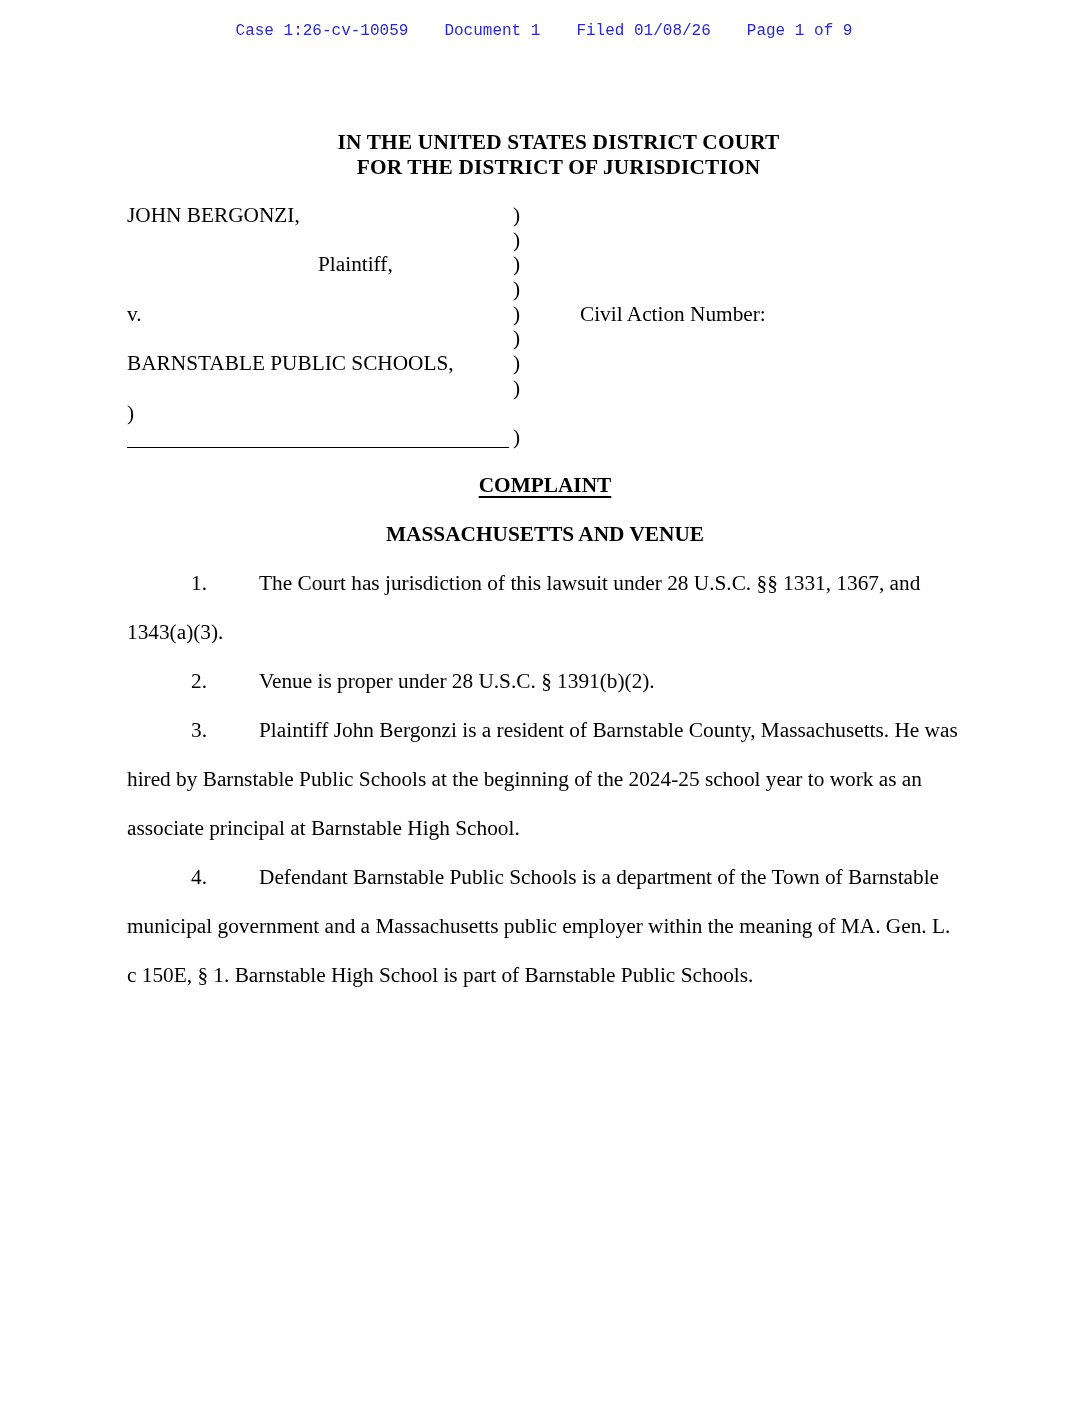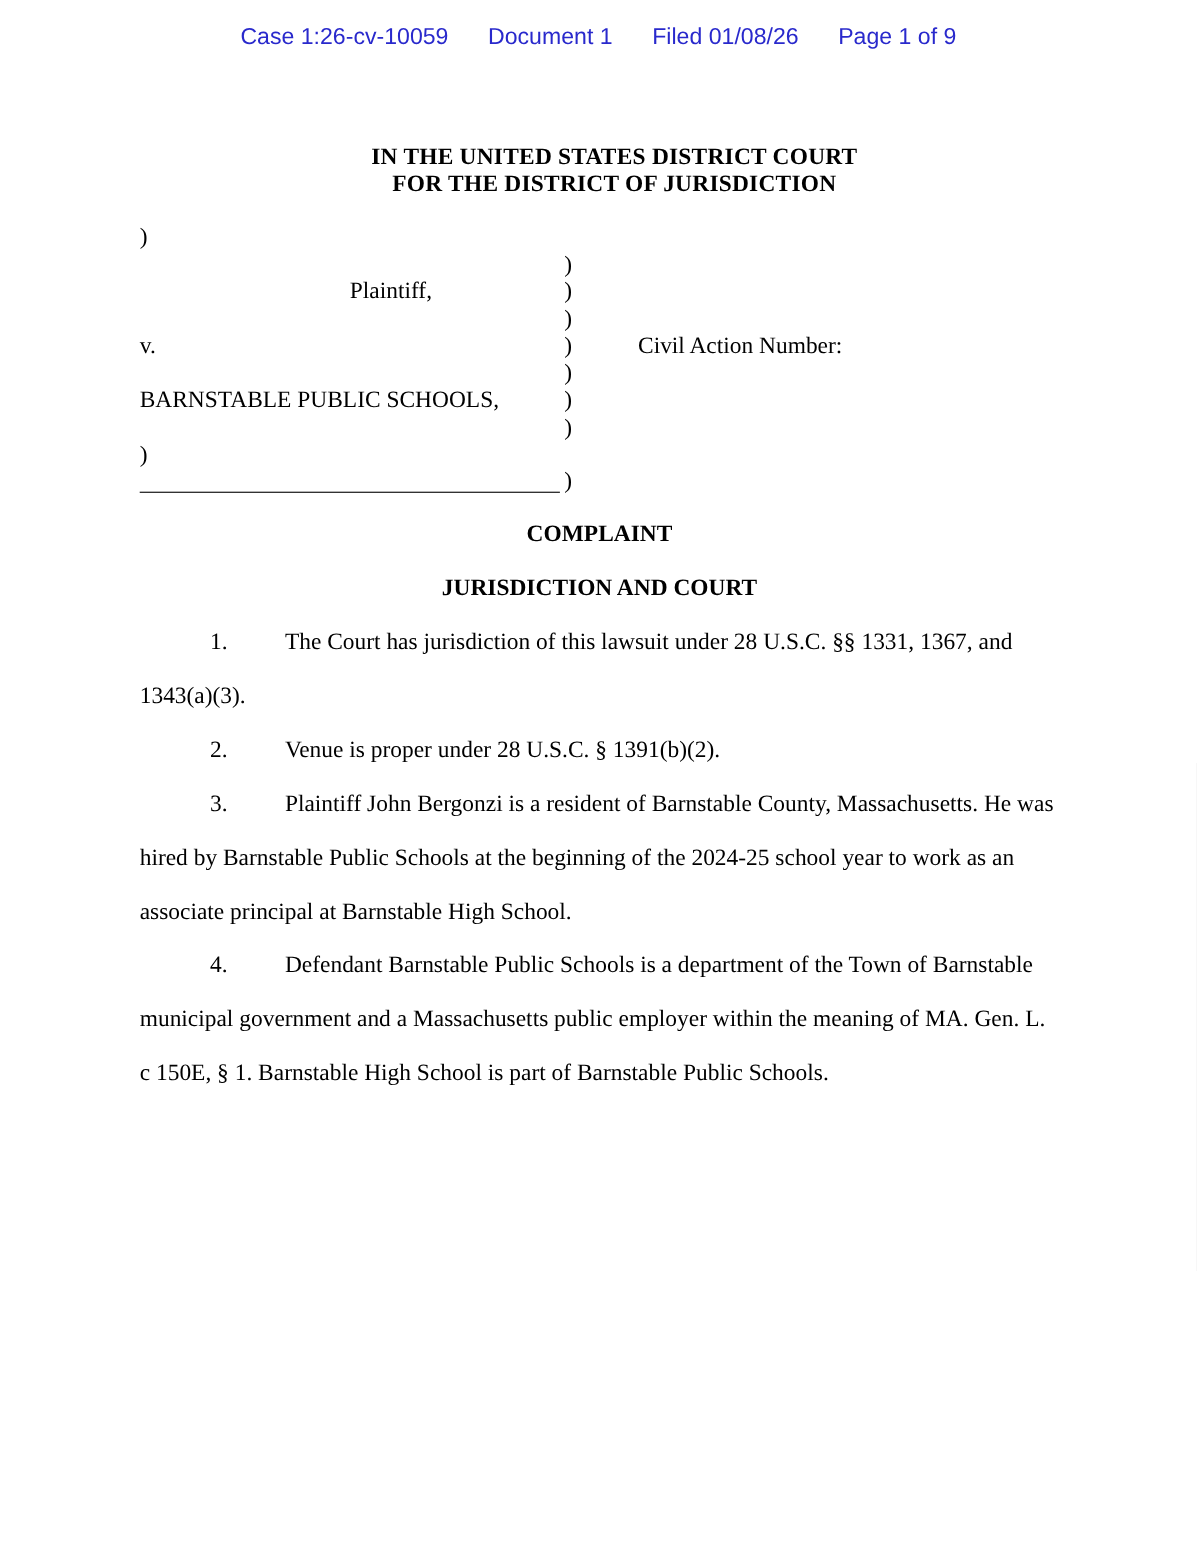--- a/index.html
+++ b/index.html
@@ -14,22 +14,22 @@
     color: #000000;
   }
   
   .pdf-header {
     position: absolute;
     top: 22px;
     left: 0; right: 0;
     display: flex;
     justify-content: center;
     gap: 36px;
-    font-family: Liberation Sans, sans-serif;
-    font-size: 21px;
+    font-family: Liberation Mono, monospace;
+    font-size: 16px;
     color: #2929CC;
     white-space: nowrap;
     text-align: center;
   }
   
   .court-title {
     position: absolute;
     top: 130px;
     left: 0; right: 0;
     text-align: center;
@@ -79,20 +79,21 @@
     width: 836px;
     font-size: 21.3px;
     line-height: 49px;
   }
   .doc-body p, .doc-body .heading { margin: 0; }
   .heading {
     text-align: center;
     font-weight: bold;
   }
   .heading.underlined {
+    text-decoration: underline;
     text-decoration-thickness: 2px;
     text-underline-offset: 4px;
   }
   .para.indent { text-indent: 64px; }
   .para.numbered { text-indent: 64px; }
   .pnum { display: inline-block; width: 68px; text-indent: 0; }
 </style>
 </head>
 <body>
 
@@ -105,20 +106,21 @@
     <span>Page 1 of 9</span>
   </div>
 
   <div class="court-title">
     <div>IN THE UNITED STATES DISTRICT COURT</div>
     <div>FOR THE DISTRICT OF JURISDICTION</div>
   </div>
 
   <div class="caption">
     <div class="cap-row">
+      <div class="cap-left">JOHN BERGONZI,</div>
       <div class="cap-paren">)</div>
     </div>
     <div class="cap-row">
       <div class="cap-left"></div>
       <div class="cap-paren">)</div>
     </div>
     <div class="cap-row">
       <div class="cap-left ind">Plaintiff,</div>
       <div class="cap-paren">)</div>
     </div>
@@ -150,21 +152,21 @@
       <div class="cap-left"></div>
       <div class="cap-paren">)</div>
     </div>
     <div class="civil-action">Civil Action Number:</div>
   </div>
 
   <div class="doc-body">
     <div class="heading underlined">COMPLAINT</div>
 
 
-    <div class="heading">JURISDICTION AND COURT</div>
+    <div class="heading">MASSACHUSETTS AND VENUE</div>
 
     <p class="para numbered"><span class="pnum">1.</span><span>The Court has jurisdiction of this lawsuit under 28 U.S.C. §§ 1331, 1367, and 1343(a)(3).</span></p>
 
     <p class="para numbered"><span class="pnum">2.</span><span>Venue is proper under 28 U.S.C. § 1391(b)(2).</span></p>
 
 
     <p class="para numbered"><span class="pnum">3.</span><span>Plaintiff John Bergonzi is a resident of Barnstable County, Massachusetts.  He was hired by Barnstable Public Schools at the beginning of the 2024-25 school year to work as an associate principal at Barnstable High School.</span></p>
 
     <p class="para numbered"><span class="pnum">4.</span><span>Defendant Barnstable Public Schools is a department of the Town of Barnstable municipal government and a Massachusetts public employer within the meaning of MA. Gen. L. c 150E, § 1.  Barnstable High School is part of Barnstable Public Schools.</span></p>
   </div>

